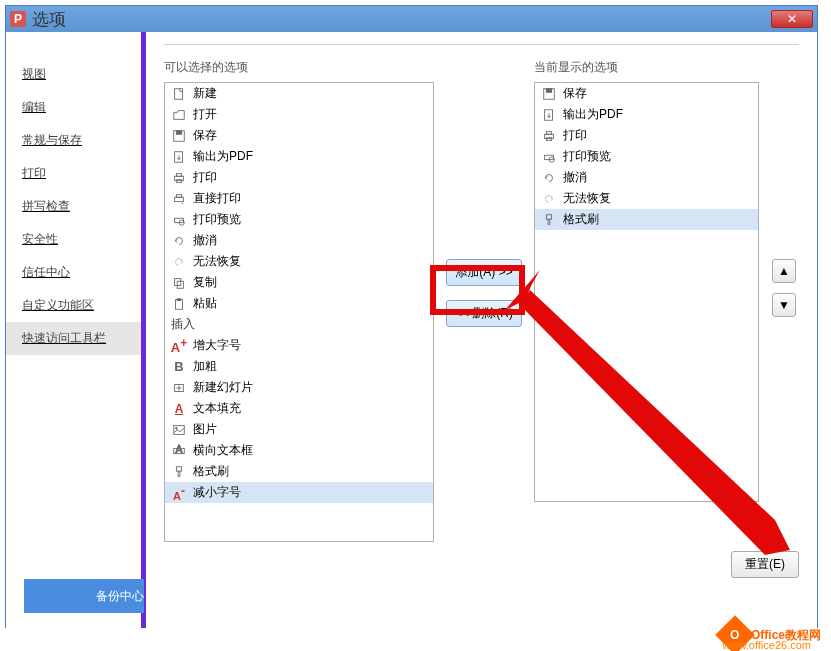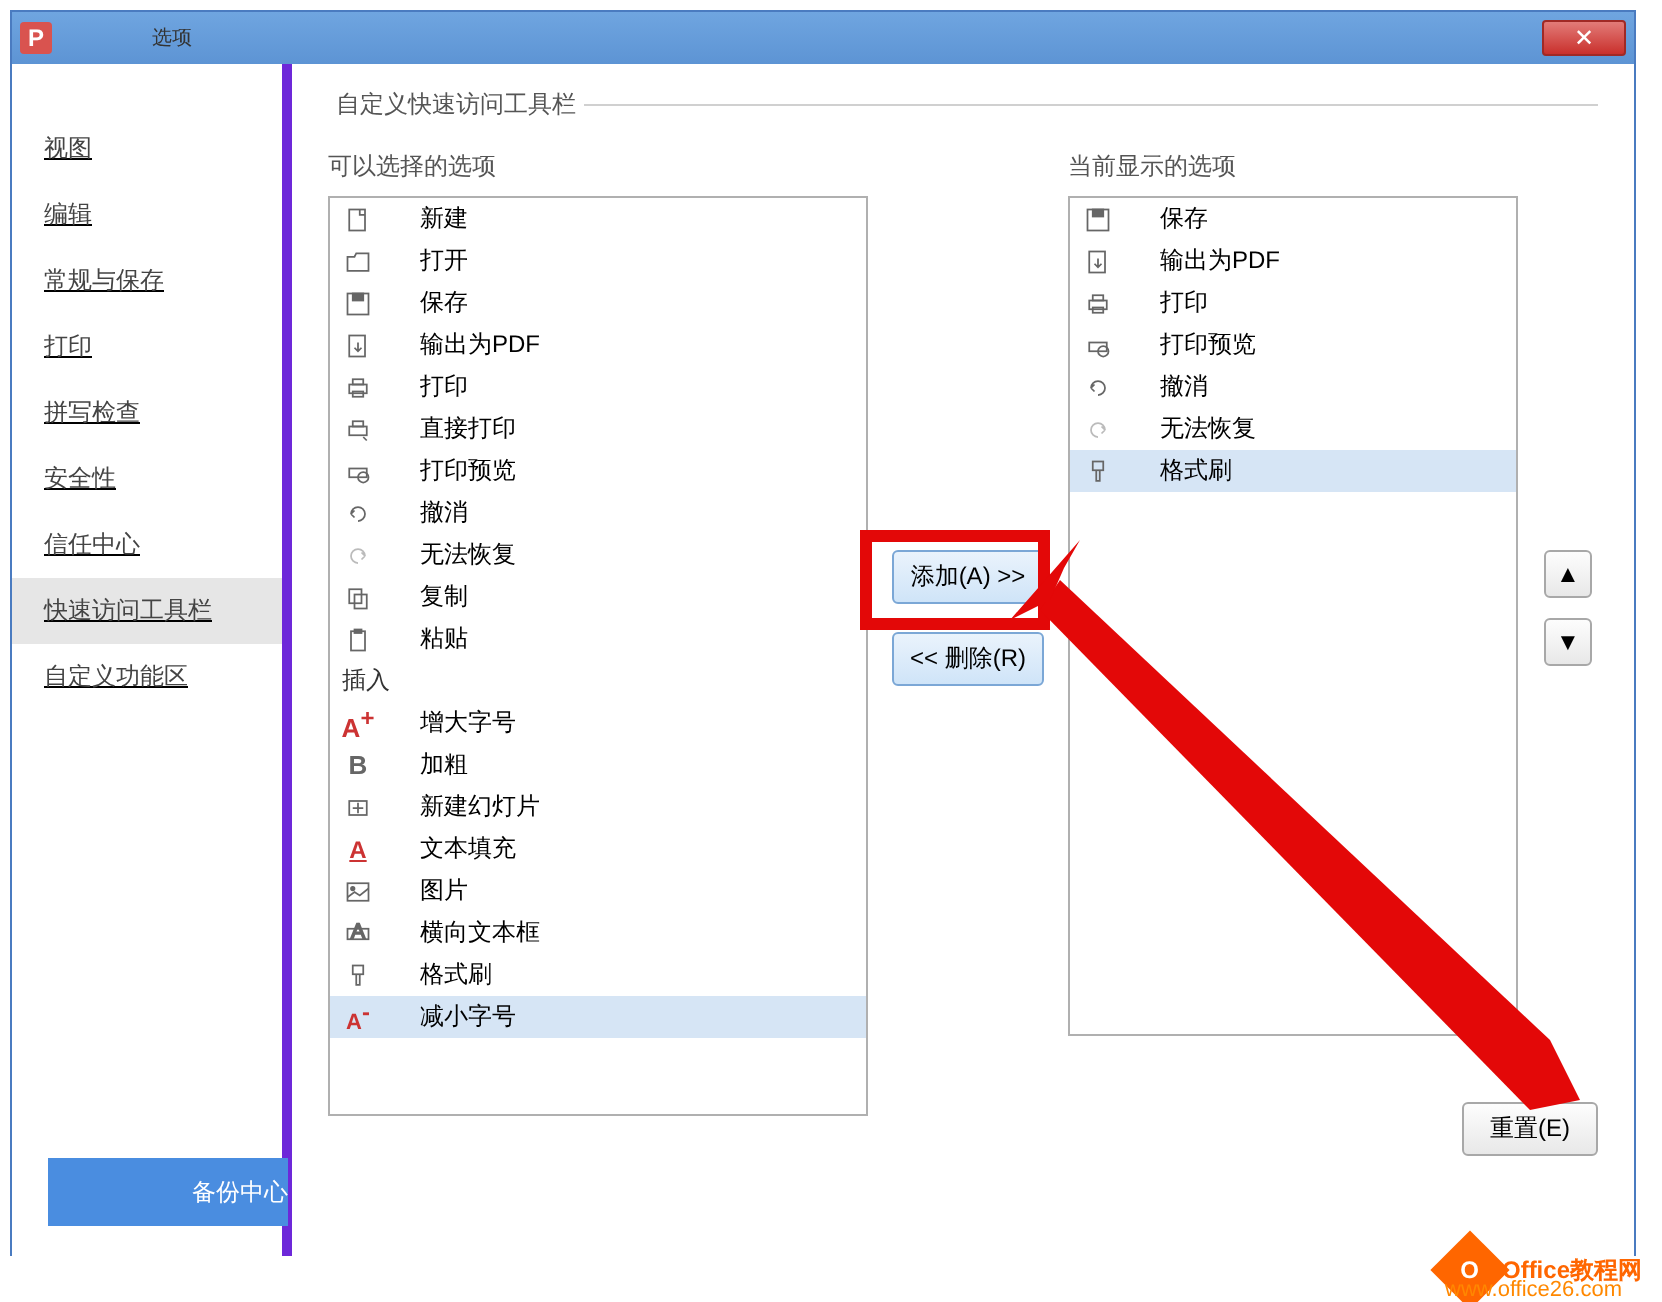--- a/index.html
+++ b/index.html
@@ -1,42 +1,42 @@
 <!DOCTYPE html>
 <html><head>
   <meta charset="utf-8">
   <style>
     * { box-sizing: border-box; margin: 0; padding: 0; font-family: "Microsoft YaHei", sans-serif; font-size: 12px; }
     body { background: #fff; width: 831px; height: 651px; position: relative; overflow: hidden; }
     
     .window { width: 813px; height: 623px; margin: 5px; border: 1px solid #4a7bc0; position: relative; }
     .titlebar { height: 26px; background: linear-gradient(#6fa5e0, #5d94d4); display: flex; align-items: center; padding: 0 4px; color: #fff; }
     .app-icon { width: 16px; height: 16px; background: #d9534f; border-radius: 2px; display: flex; align-items: center; justify-content: center; color: #fff; font-weight: bold; font-size: 10px; margin-right: 6px; }
-    .title-text { flex: 1; color: #333; font-size: 10px; margin-left: 44px; }
+    .title-text { flex: 1; color: #333; font-size: 17px; }
     .close-btn { width: 42px; height: 18px; background: linear-gradient(#e27b78, #c9302c); border: 1px solid #a02925; border-radius: 2px; display: flex; align-items: center; justify-content: center; color: #fff; cursor: pointer; }
     
     .body-area { display: flex; height: 596px; background: #fff; }
     
     .sidebar { width: 140px; border-right: 5px solid #6d28d9; padding: 26px 0; text-decoration: underline; }
     .sidebar-item { padding: 8px 16px; color: #444; cursor: pointer; }
     .sidebar-item.selected { background: #e6e6e6; }
     
     .content { flex: 1; padding: 12px 18px; position: relative; }
     fieldset.groupbox { border: 1px solid #d0d0d0; border-left: none; border-right: none; border-bottom: none; padding: 14px 0 0 0; position: relative; }
     fieldset.groupbox legend { padding: 0 4px; color: #555; }
     
     .columns { display: flex; gap: 10px; align-items: flex-start; }
     .col-label { color: #555; margin-bottom: 6px; }
     .left-col { width: 270px; }
     .mid-col { width: 80px; display: flex; flex-direction: column; align-items: center; justify-content: center; gap: 14px; padding-top: 200px; }
     .right-col { flex: 1; }
     .far-right { width: 30px; display: flex; flex-direction: column; gap: 10px; padding-top: 200px; align-items: center; }
     
     .listbox { border: 1px solid #b0b0b0; background: #fff; height: 460px; overflow-y: auto; }
-    .list-item { display: flex; align-items: center; gap: 23px; padding: 2px 6px; cursor: pointer; }
+    .list-item { display: flex; align-items: center; gap: 6px; padding: 2px 6px; cursor: pointer; }
     .list-item.selected { background: #d6e5f5; }
     .list-header { padding: 2px 6px; color: #333; font-weight: normal; }
     .icon { width: 16px; height: 16px; display: inline-flex; align-items: center; justify-content: center; color: #666; flex-shrink: 0; }
     .icon svg { width: 14px; height: 14px; }
     
     .btn { padding: 4px 8px; background: linear-gradient(#fdfdfd, #e8e8e8); border: 1px solid #a8a8a8; border-radius: 3px; cursor: pointer; min-width: 68px; text-align: center; }
     .btn-highlight { background: linear-gradient(#eaf3fc, #cfe4f8); border: 1px solid #7ba7d6; }
     .btn-up, .btn-down { width: 24px; height: 24px; min-width: 24px; padding: 0; display: flex; align-items: center; justify-content: center; }
     
     .reset-btn { position: absolute; right: 18px; bottom: 50px; }
@@ -75,27 +75,26 @@
 
   <div class="body-area">
     <div class="sidebar" id="sidebar">
         <div class="sidebar-item">视图</div>
         <div class="sidebar-item">编辑</div>
         <div class="sidebar-item">常规与保存</div>
         <div class="sidebar-item">打印</div>
         <div class="sidebar-item">拼写检查</div>
         <div class="sidebar-item">安全性</div>
         <div class="sidebar-item">信任中心</div>
+        <div class="sidebar-item">自定义功能区</div>
         <div class="sidebar-item selected">快速访问工具栏</div>
-        <div class="sidebar-item">自定义功能区</div>
       </div>
 
     <div class="content">
       <fieldset class="groupbox">
-        <legend>自定义快速访问工具栏</legend>
 
         <div class="columns">
           <div class="left-col">
             <div class="col-label">可以选择的选项</div>
             <div class="listbox" id="left-list">
                 <div class="list-item">
                   <span class="icon">
                     <svg viewBox="0 0 16 16" stroke="#666" fill="none" stroke-width="1">
                       <rect x="3" y="2" width="9" height="12"></rect>
                       <path d="M9 2v3h3"></path>

